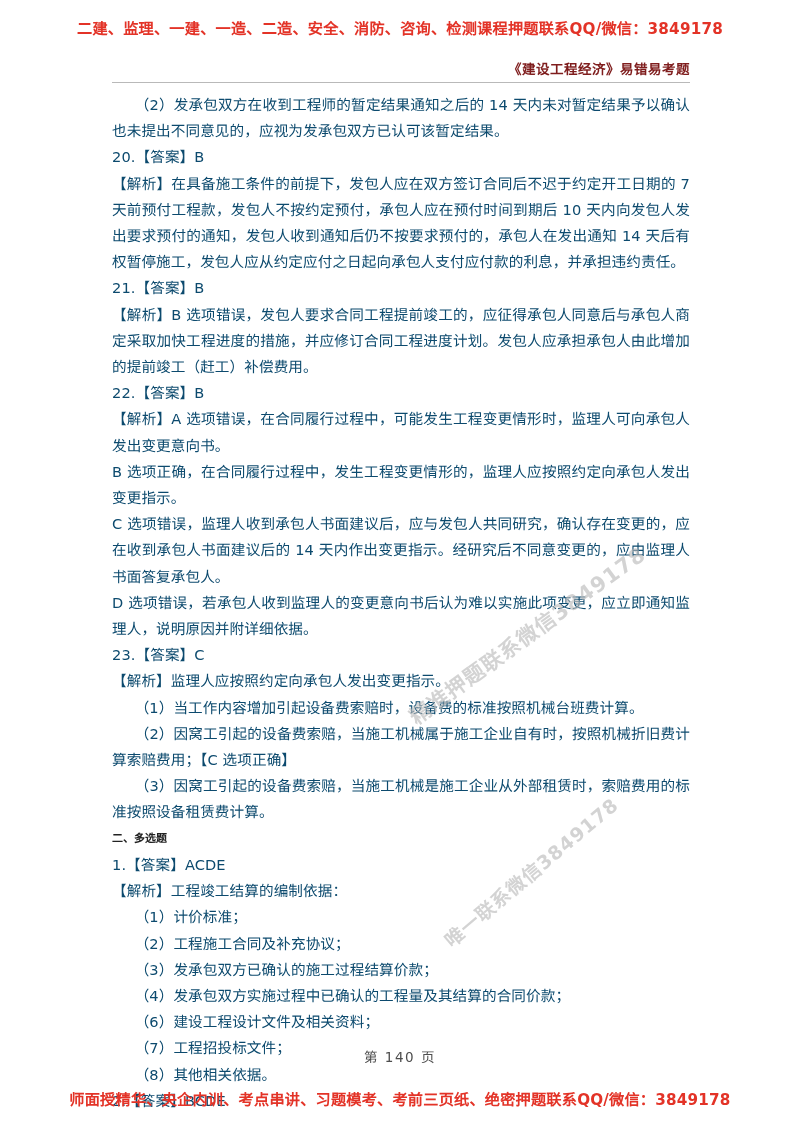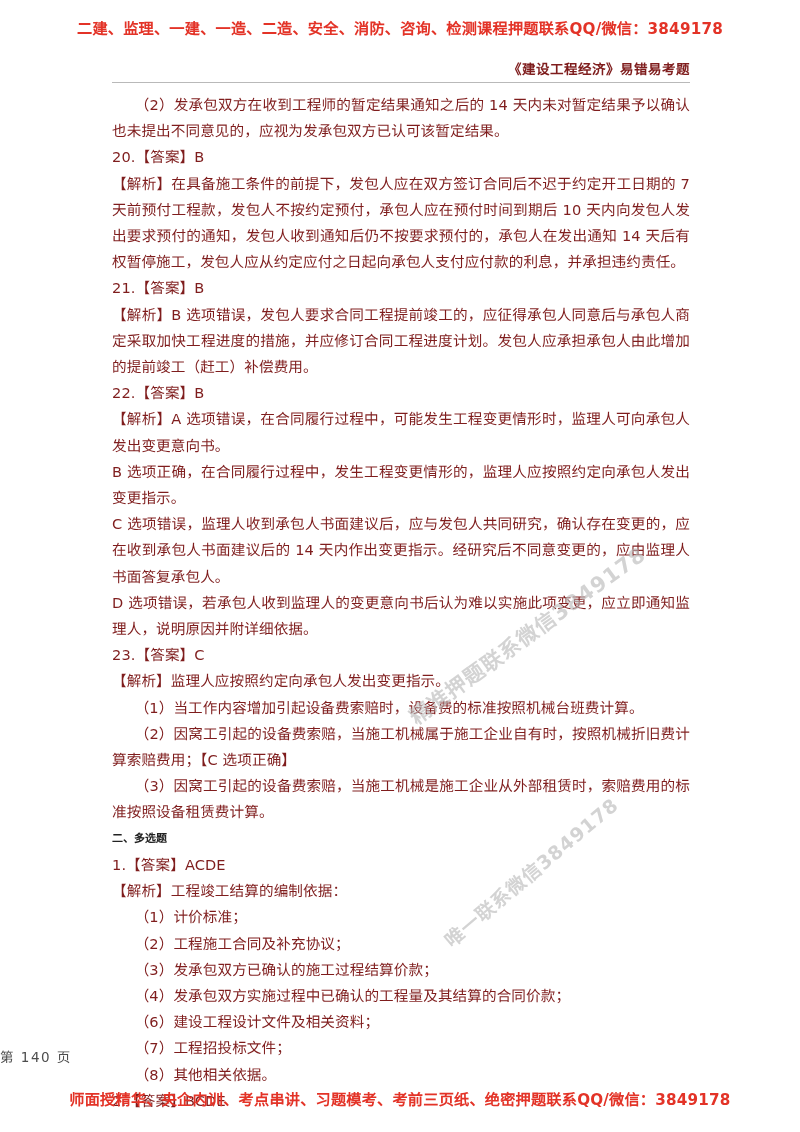--- a/index.html
+++ b/index.html
@@ -64,21 +64,21 @@
   
   .doc-body {
     position: absolute;
     left: 112px;
     top: 92px;
     width: 578px;
   }
   .para {
     font-size: 14.6px;
     line-height: 26.2px;
-    color: #7f1d1d;
+    color: #0c4a6e;
     text-align: justify;
     text-justify: inter-ideograph;
     margin: 0;
     letter-spacing: 0.1px;
     font-family: "DejaVu Sans", "Liberation Sans", sans-serif;
   }
   .indent { text-indent: 1.55em; }
   .section-head {
     font-size: 11px;
     line-height: 26.2px;
@@ -86,20 +86,21 @@
     color: #222;
     margin: 0;
   }
 
   
   .page-number {
     position: absolute;
     left: 0;
     top: 1046px;
     width: 800px;
+    text-align: center;
     font-size: 13.5px;
     color: #4d4d4d;
     letter-spacing: 1.5px;
   }
 
   
   .watermark {
     position: absolute;
     color: #b9b9b9;
     opacity: 0.62;

